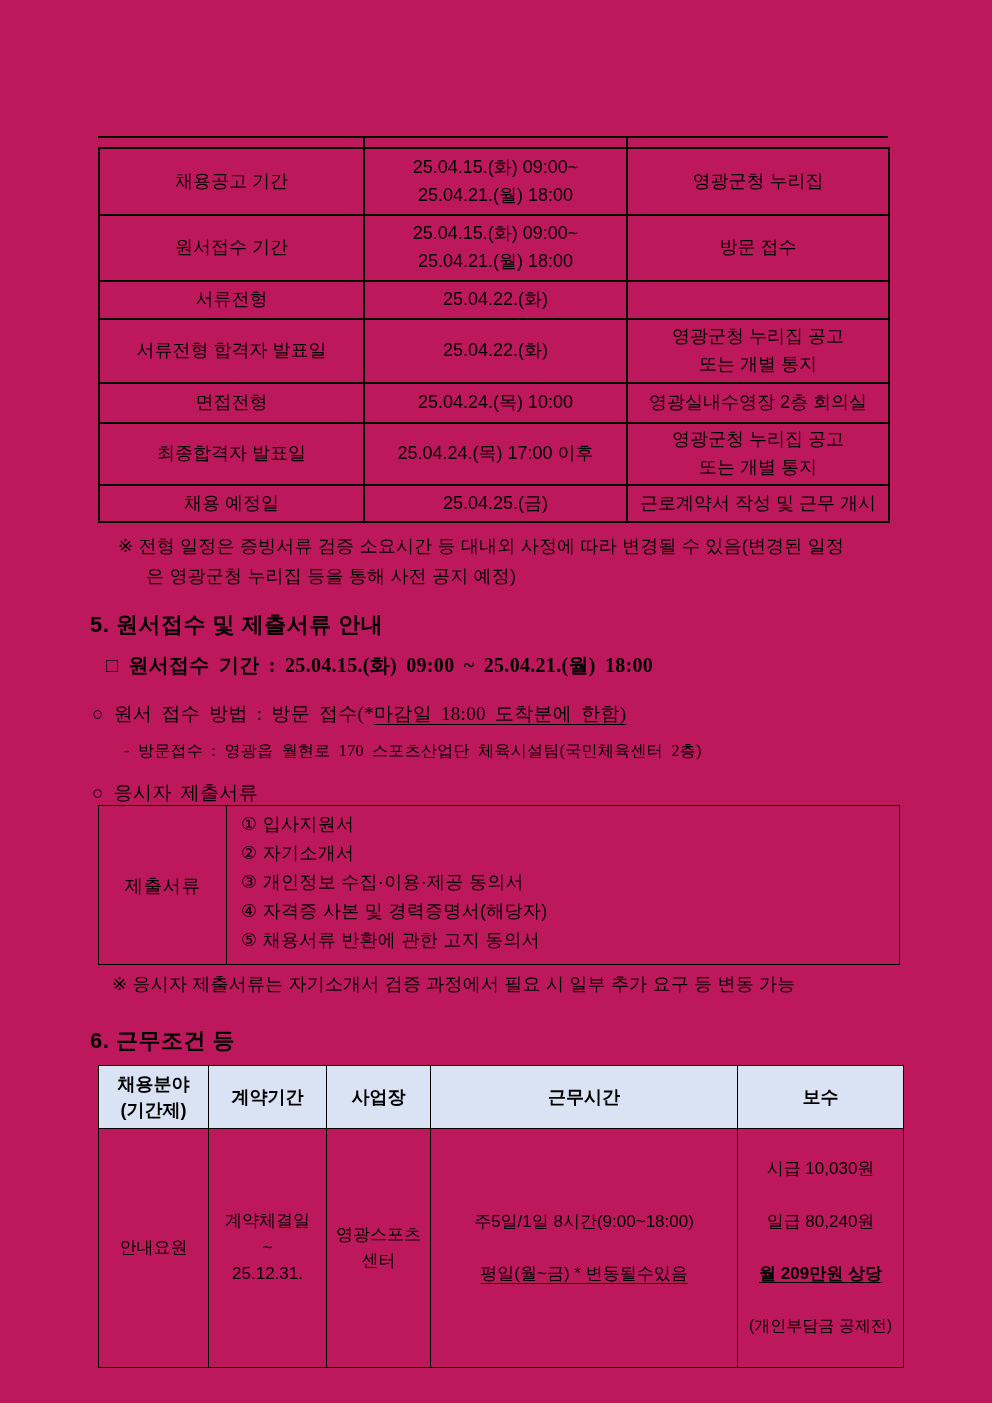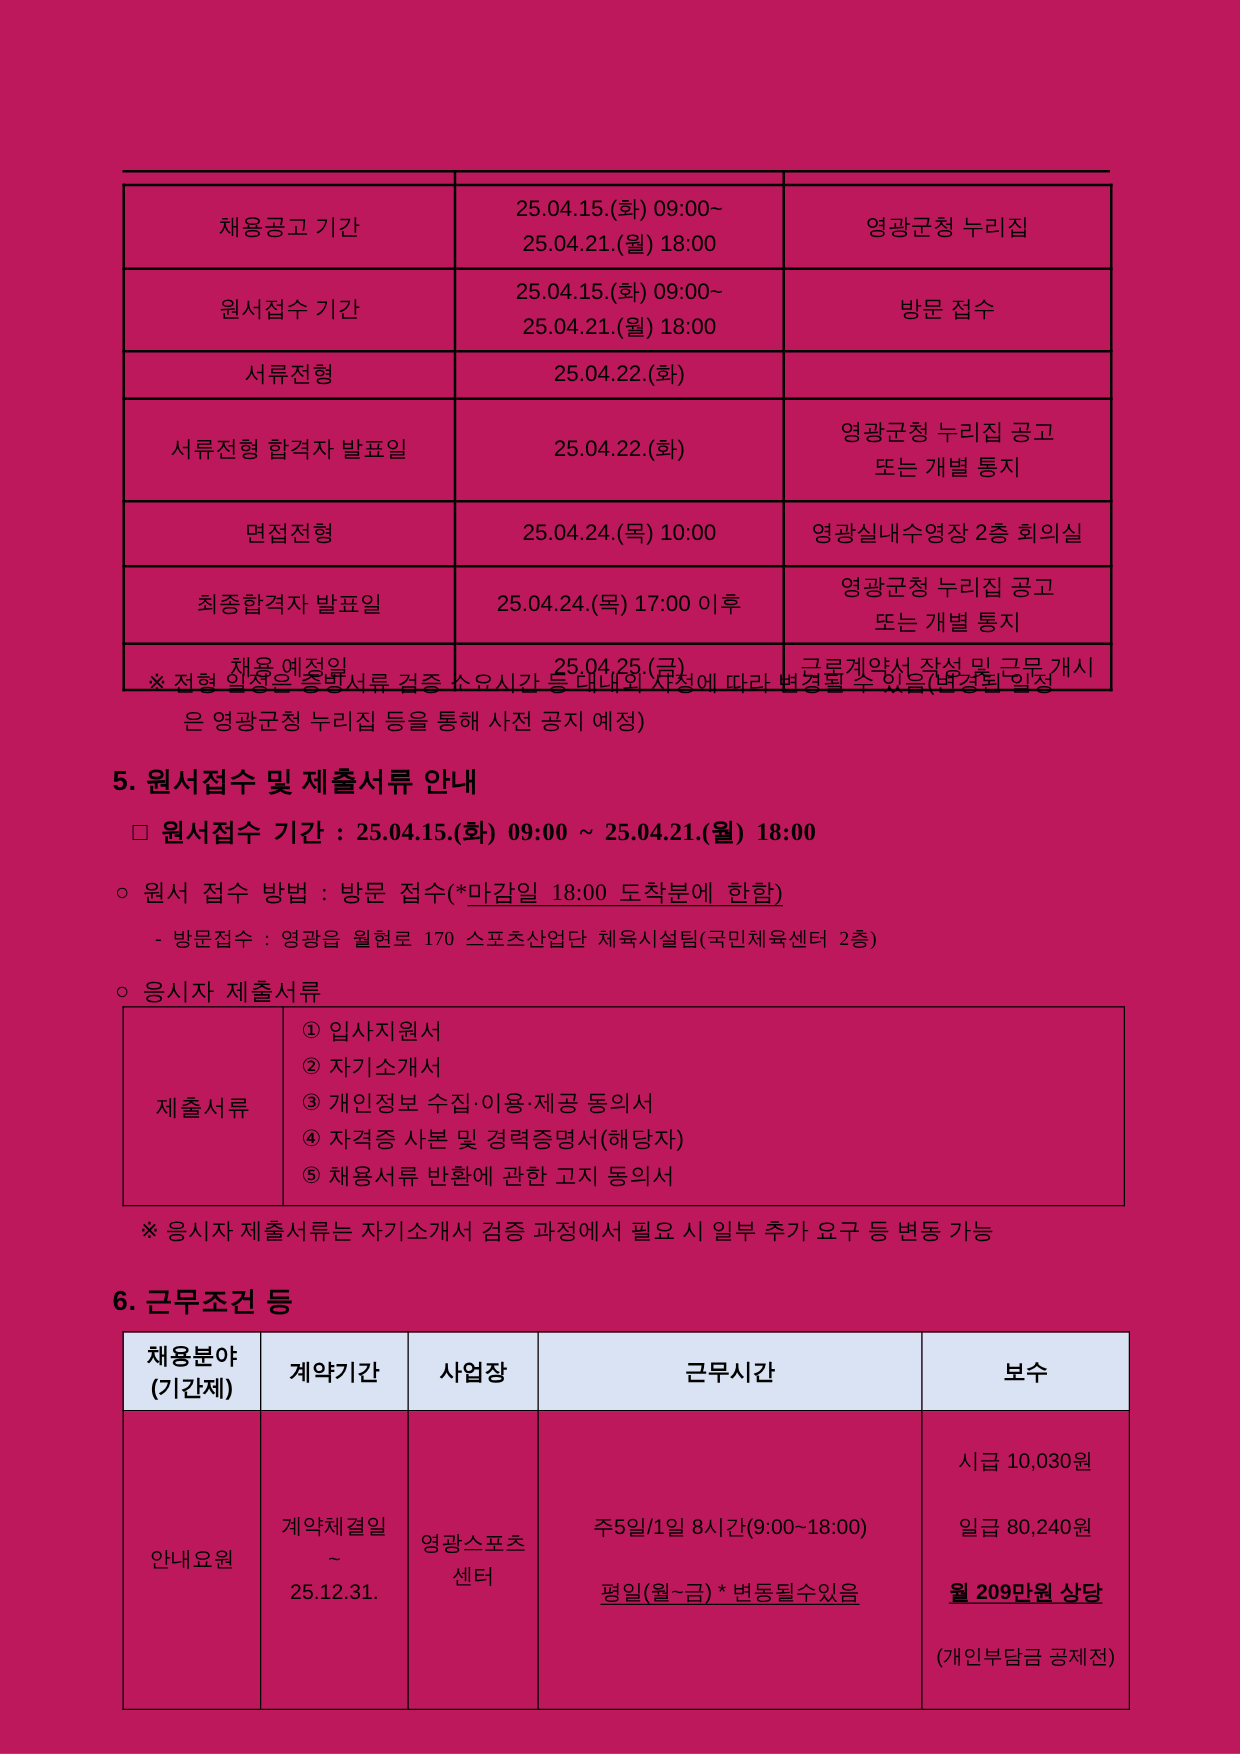--- a/index.html
+++ b/index.html
@@ -112,27 +112,27 @@
       <td>원서접수 기간</td>
       <td>25.04.15.(화) 09:00~
 25.04.21.(월) 18:00</td>
       <td>방문 접수</td>
     </tr>
     <tr style="height:38px">
       <td>서류전형</td>
       <td>25.04.22.(화)</td>
       <td></td>
     </tr>
-    <tr style="height:82px">
+    <tr style="height:64px">
       <td>서류전형 합격자 발표일</td>
       <td>25.04.22.(화)</td>
       <td>영광군청 누리집 공고
 또는 개별 통지</td>
     </tr>
-    <tr style="height:52px">
+    <tr style="height:40px">
       <td>면접전형</td>
       <td>25.04.24.(목) 10:00</td>
       <td>영광실내수영장 2층 회의실</td>
     </tr>
     <tr style="height:62px">
       <td>최종합격자 발표일</td>
       <td>25.04.24.(목) 17:00 이후</td>
       <td>영광군청 누리집 공고
 또는 개별 통지</td>
     </tr>

